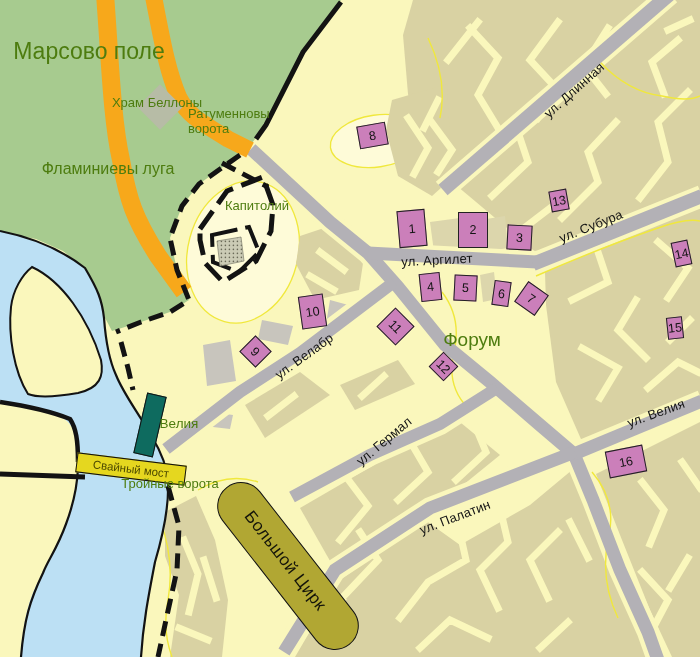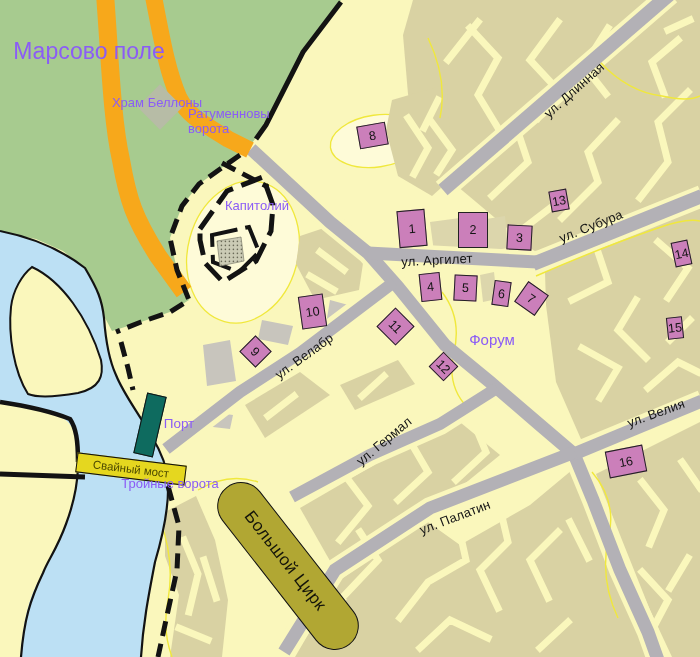--- a/index.html
+++ b/index.html
@@ -1,20 +1,20 @@
 <!DOCTYPE html>
 <html><head>
 <meta charset="utf-8">
 <style>
   html,body{margin:0;padding:0;background:#e8e8e8}
   #stage{position:relative;width:700px;height:657px;overflow:hidden;
          font-family:"Liberation Sans",sans-serif;background:#FAF7BC}
   #stage svg{position:absolute;left:0;top:0}
   .layer{position:absolute;left:0;top:0;width:100%;height:100%;pointer-events:none}
-  .lbl{position:absolute;color:#8b5cf6;transform:translate(-50%,-50%);
+  .lbl{position:absolute;color:#4d7c0f;transform:translate(-50%,-50%);
        text-align:center;white-space:nowrap;line-height:1.15}
   .lbl.multiline{transform:none;text-align:left;white-space:pre-line;line-height:15px}
   .street{position:absolute;color:#141414;font-size:13px;white-space:nowrap;letter-spacing:.2px}
   .marker{position:absolute;border:1.6px solid #222;box-sizing:border-box;
           display:flex;align-items:center;justify-content:center;
           font-size:12.5px;color:#141414;pointer-events:auto}
   .feature{position:absolute;box-sizing:border-box}
   #circus{left:264px;top:466px;width:48px;height:200px;border-radius:26px;
           background:#B1A733;border:1.8px solid #131313;transform:rotate(-38deg)}
   #circus-label{left:285px;top:561px;position:absolute;transform:translate(-50%,-50%) rotate(52deg);
@@ -179,26 +179,27 @@
       <div class="marker" style="left: 381.5px; top: 312.5px; width: 27px; height: 27px; transform: rotate(45deg); background: rgb(203, 127, 186);">11</div>
       <div class="marker" style="left: 432.5px; top: 355.5px; width: 21px; height: 21px; transform: rotate(45deg); background: rgb(203, 127, 186);">12</div>
       <div class="marker" style="left: 550px; top: 189.5px; width: 18px; height: 21px; transform: rotate(-10deg); background: rgb(203, 127, 186);">13</div>
       <div class="marker" style="left: 672.5px; top: 240.5px; width: 17px; height: 25px; transform: rotate(-12deg); background: rgb(203, 127, 186);">14</div>
       <div class="marker" style="left: 667px; top: 317px; width: 16px; height: 22px; transform: rotate(-6deg); background: rgb(203, 127, 186);">15</div>
       <div class="marker" style="left: 607px; top: 447.5px; width: 38px; height: 27px; transform: rotate(-11deg); background: rgb(203, 127, 186);">16</div>
     </div>
 
   <div class="layer">
     <div class="lbl" style="left:89px;top:51px;font-size:23px">Марсово поле</div>
+    <div class="lbl" style="left:108px;top:169px;font-size:16px">Фламиниевы луга</div>
     <div class="lbl" style="left:157px;top:103px;font-size:13px">Храм Беллоны</div>
     <div class="lbl multiline" style="left:188px;top:106px;font-size:13px">Ратуменновы
 ворота</div>
     <div class="lbl" style="left:257px;top:206px;font-size:13px">Капитолий</div>
-    <div class="lbl" style="left:492px;top:340px;font-size:15px">Форум</div>
-    <div class="lbl" style="left:179px;top:424px;font-size:13.5px">Порт</div>
+    <div class="lbl" style="left:472px;top:340px;font-size:19px">Форум</div>
+    <div class="lbl" style="left:179px;top:424px;font-size:13.5px">Велия</div>
     <div class="lbl" style="left:170px;top:484px;font-size:13px">Тройные ворота</div>
 
     <div class="street" style="left:574px;top:90px;transform:translate(-50%,-50%) rotate(-42deg)">ул. Длинная</div>
     <div class="street" style="left:591px;top:226px;transform:translate(-50%,-50%) rotate(-22deg)">ул. Субура</div>
     <div class="street" style="left:437px;top:260px;transform:translate(-50%,-50%) rotate(-3deg)">ул. Аргилет</div>
     <div class="street" style="left:304px;top:356px;transform:translate(-50%,-50%) rotate(-36deg)">ул. Велабр</div>
     <div class="street" style="left:384px;top:441px;transform:translate(-50%,-50%) rotate(-40deg)">ул. Гермал</div>
     <div class="street" style="left:656px;top:413px;transform:translate(-50%,-50%) rotate(-20deg)">ул. Велия</div>
     <div class="street" style="left:455px;top:517px;transform:translate(-50%,-50%) rotate(-21deg)">ул. Палатин</div>
   </div>

